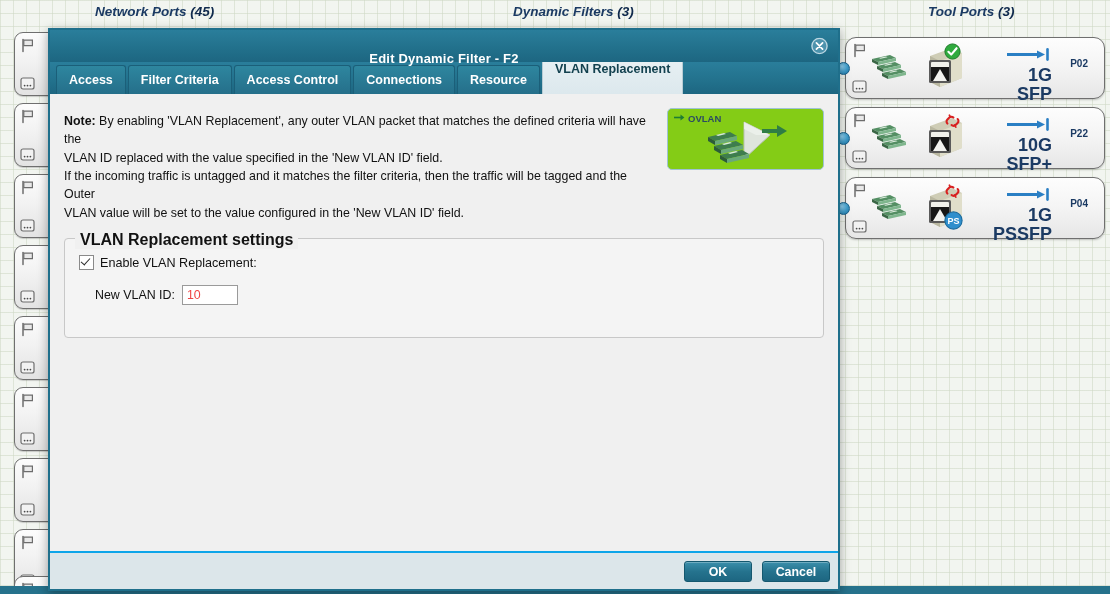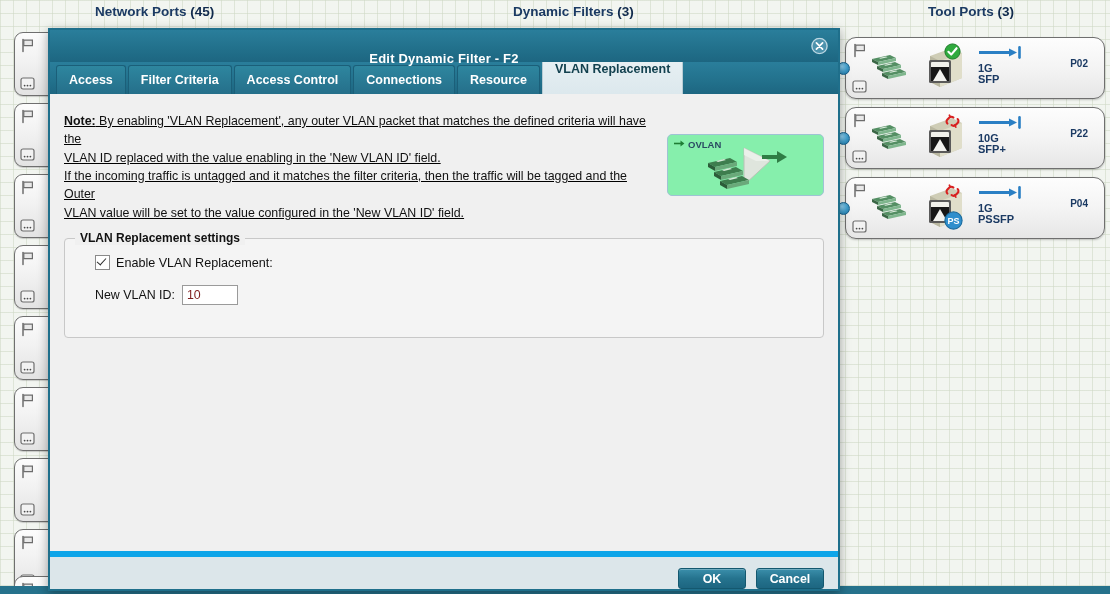--- a/index.html
+++ b/index.html
@@ -18,20 +18,21 @@
 
   
   .col-headers {
     position: absolute; top: 0; left: 0; width: 1110px; height: 28px;
     z-index: 4;
   }
   .col-head {
     position: absolute; top: 4px;
     font-size: 13.5px; font-weight: bold; color: #1b3a63;
     white-space: nowrap;
+    font-style: italic;
   }
   .col-head .count { color: #102a4d; }
   .ch-network { left: 95px; }
   .ch-dynamic { left: 513px; }
   .ch-tool    { left: 928px; }
 
   
   .ports-strip {
     position: absolute; left: 0; top: 28px; width: 48px; height: 566px;
     z-index: 1;
@@ -76,22 +77,22 @@
   }
   .tp-packets { position: absolute; left: 24px; top: 12px; }
   .tp-conn    { position: absolute; left: 78px; top: 6px; }
   .tp-badge   { position: absolute; }
   .tp-badge.ok   { left: 98px; top: 5px; }
   .tp-badge.link { left: 98px; top: 6px; }
   .tp-ps { position: absolute; left: 98px; top: 33px; }
 
   .tp-speed {
     position: absolute; left: 132px; top: 8px; width: 74px;
-    text-align: left; color: #1b3a63;
-    font-size: 11px; font-weight: bold; line-height: 1.05;
+    text-align: right; color: #1b3a63;
+    font-size: 18px; font-weight: bold; line-height: 1.05;
   }
   .tp-speed .arrow { display:block; margin: 0 auto 1px; }
   .tp-speed .sline { display: block; }
   .tp-name {
     position: absolute; right: 16px; top: 20px;
     font-size: 10px; font-weight: bold; color: #1b3a63;
   }
 
   
   .below-partial {
@@ -166,35 +167,35 @@
   }
 
   .dlg-body {
     flex: 1 1 auto;
     background: #f0f0f0;
     padding: 12px 14px 0 14px;
     box-sizing: border-box;
     position: relative;
   }
 
-  .note-row { display: flex; align-items: center; gap: 12px; text-decoration: underline; }
+  .note-row { display: flex; align-items: flex-start; gap: 12px; }
   .note-text {
     flex: 1 1 auto;
     font-size: 12.4px; color: #111; line-height: 1.48;
     padding-top: 6px; max-width: 600px;
   }
   .note-text b { font-weight: bold; }
   .note-line { display: block; }
 
   .ovlan-box {
     flex: 0 0 auto;
     width: 155px; height: 60px;
     border: 1px solid #9fc3d4;
     border-radius: 5px;
-    background: #86efac;
+    background: #84cc16;
     position: relative;
     margin-top: 2px;
   }
   .ovlan-label {
     position: absolute; left: 6px; top: 4px;
     font-size: 9.5px; color: #2b4a63; font-weight: bold;
     display: flex; align-items: center; gap: 3px;
   }
   .ovlan-art { position: absolute; left: 36px; top: 10px; }
 
@@ -205,23 +206,23 @@
     border-radius: 4px;
     background: #f4f4f4;
     position: relative;
     padding: 16px 14px 14px 14px;
     height: 68px;
     box-sizing: content-box;
   }
   .group-title {
     position: absolute; top: -8px; left: 10px;
     background: #f0f0f0; padding: 0 5px;
-    font-size: 12px; font-weight: bold; color: #111;
-  }
-  .chk-row { display: flex; align-items: center; gap: 6px; margin-left: 16px; }
+    font-size: 16px; font-weight: bold; color: #111;
+  }
+  .chk-row { display: flex; align-items: center; gap: 6px; }
   .chk-box {
     width: 13px; height: 13px; flex: 0 0 13px;
     border: 1px solid #8a8a8a; background: #fff;
     position: relative; cursor: pointer;
   }
   .chk-box.checked::after {
     content: "";
     position: absolute; left: 3px; top: 0px;
     width: 4px; height: 8px;
     border: solid #2c2c2c; border-width: 0 1.7px 1.7px 0;
@@ -231,31 +232,31 @@
 
   .vlan-row {
     display: flex; align-items: center; gap: 7px;
     margin-top: 15px; margin-left: 16px;
   }
   .vlan-label { font-size: 12.4px; color: #111; }
   .vlan-input {
     width: 46px; height: 18px;
     border: 1px solid #9a9a9a; background: #fff;
     font-family: "Liberation Sans", sans-serif;
-    font-size: 12.4px; color: #7f1d1d;
+    font-size: 12.4px; color: #ef4444;
     padding: 0 4px; box-sizing: content-box;
     outline: none;
   }
 
   .dlg-footer {
     flex: 0 0 38px; height: 38px;
     background: #dce6ea;
-    border-top: 6px solid #0ea5e9;
-    display: flex; align-items: flex-end; justify-content: flex-end;
-    padding-right: 14px; gap: 10px;
+    border-top: 2px solid #0ea5e9;
+    display: flex; align-items: center; justify-content: flex-end;
+    padding-right: 8px; gap: 10px;
     box-sizing: border-box;
   }
   .btn {
     min-width: 68px; height: 21px; line-height: 21px;
     padding: 0 12px;
     font-size: 12.4px; font-weight: bold; color: #fff;
     text-align: center;
     background: linear-gradient(to bottom, #3b8fab 0%, #25738e 50%, #1d6681 100%);
     border: 1px solid #14586f;
     border-radius: 3px;
@@ -638,21 +639,21 @@
       <div class="tab active">VLAN Replacement</div>
     </div>
 
   <div class="dlg-body">
 
     <div class="note-row">
       <div class="note-text">
         <span class="note-line">
           <b>Note:</b><span> By enabling 'VLAN Replacement', any outer VLAN packet that matches the defined criteria will have the</span>
         </span>
-        <span class="note-line">VLAN ID replaced with the value enabling in the 'New VLAN ID' field.</span>
+        <span class="note-line">VLAN ID replaced with the value specified in the 'New VLAN ID' field.</span>
         <span class="note-line">If the incoming traffic is untagged and it matches the filter criteria, then the traffic will be tagged and the Outer</span>
         <span class="note-line">VLAN value will be set to the value configured in the 'New VLAN ID' field.</span>
       </div>
 
       <div class="ovlan-box">
         <span class="ovlan-label">
           <span>
             <svg width="11" height="9" viewBox="0 0 11 9">
               <path d="M0 4.5 H7" stroke="#1e7d34" stroke-width="1.6"></path>
               <path d="M6.5 1.6 L10.4 4.5 L6.5 7.4 Z" fill="#1e7d34"></path>

